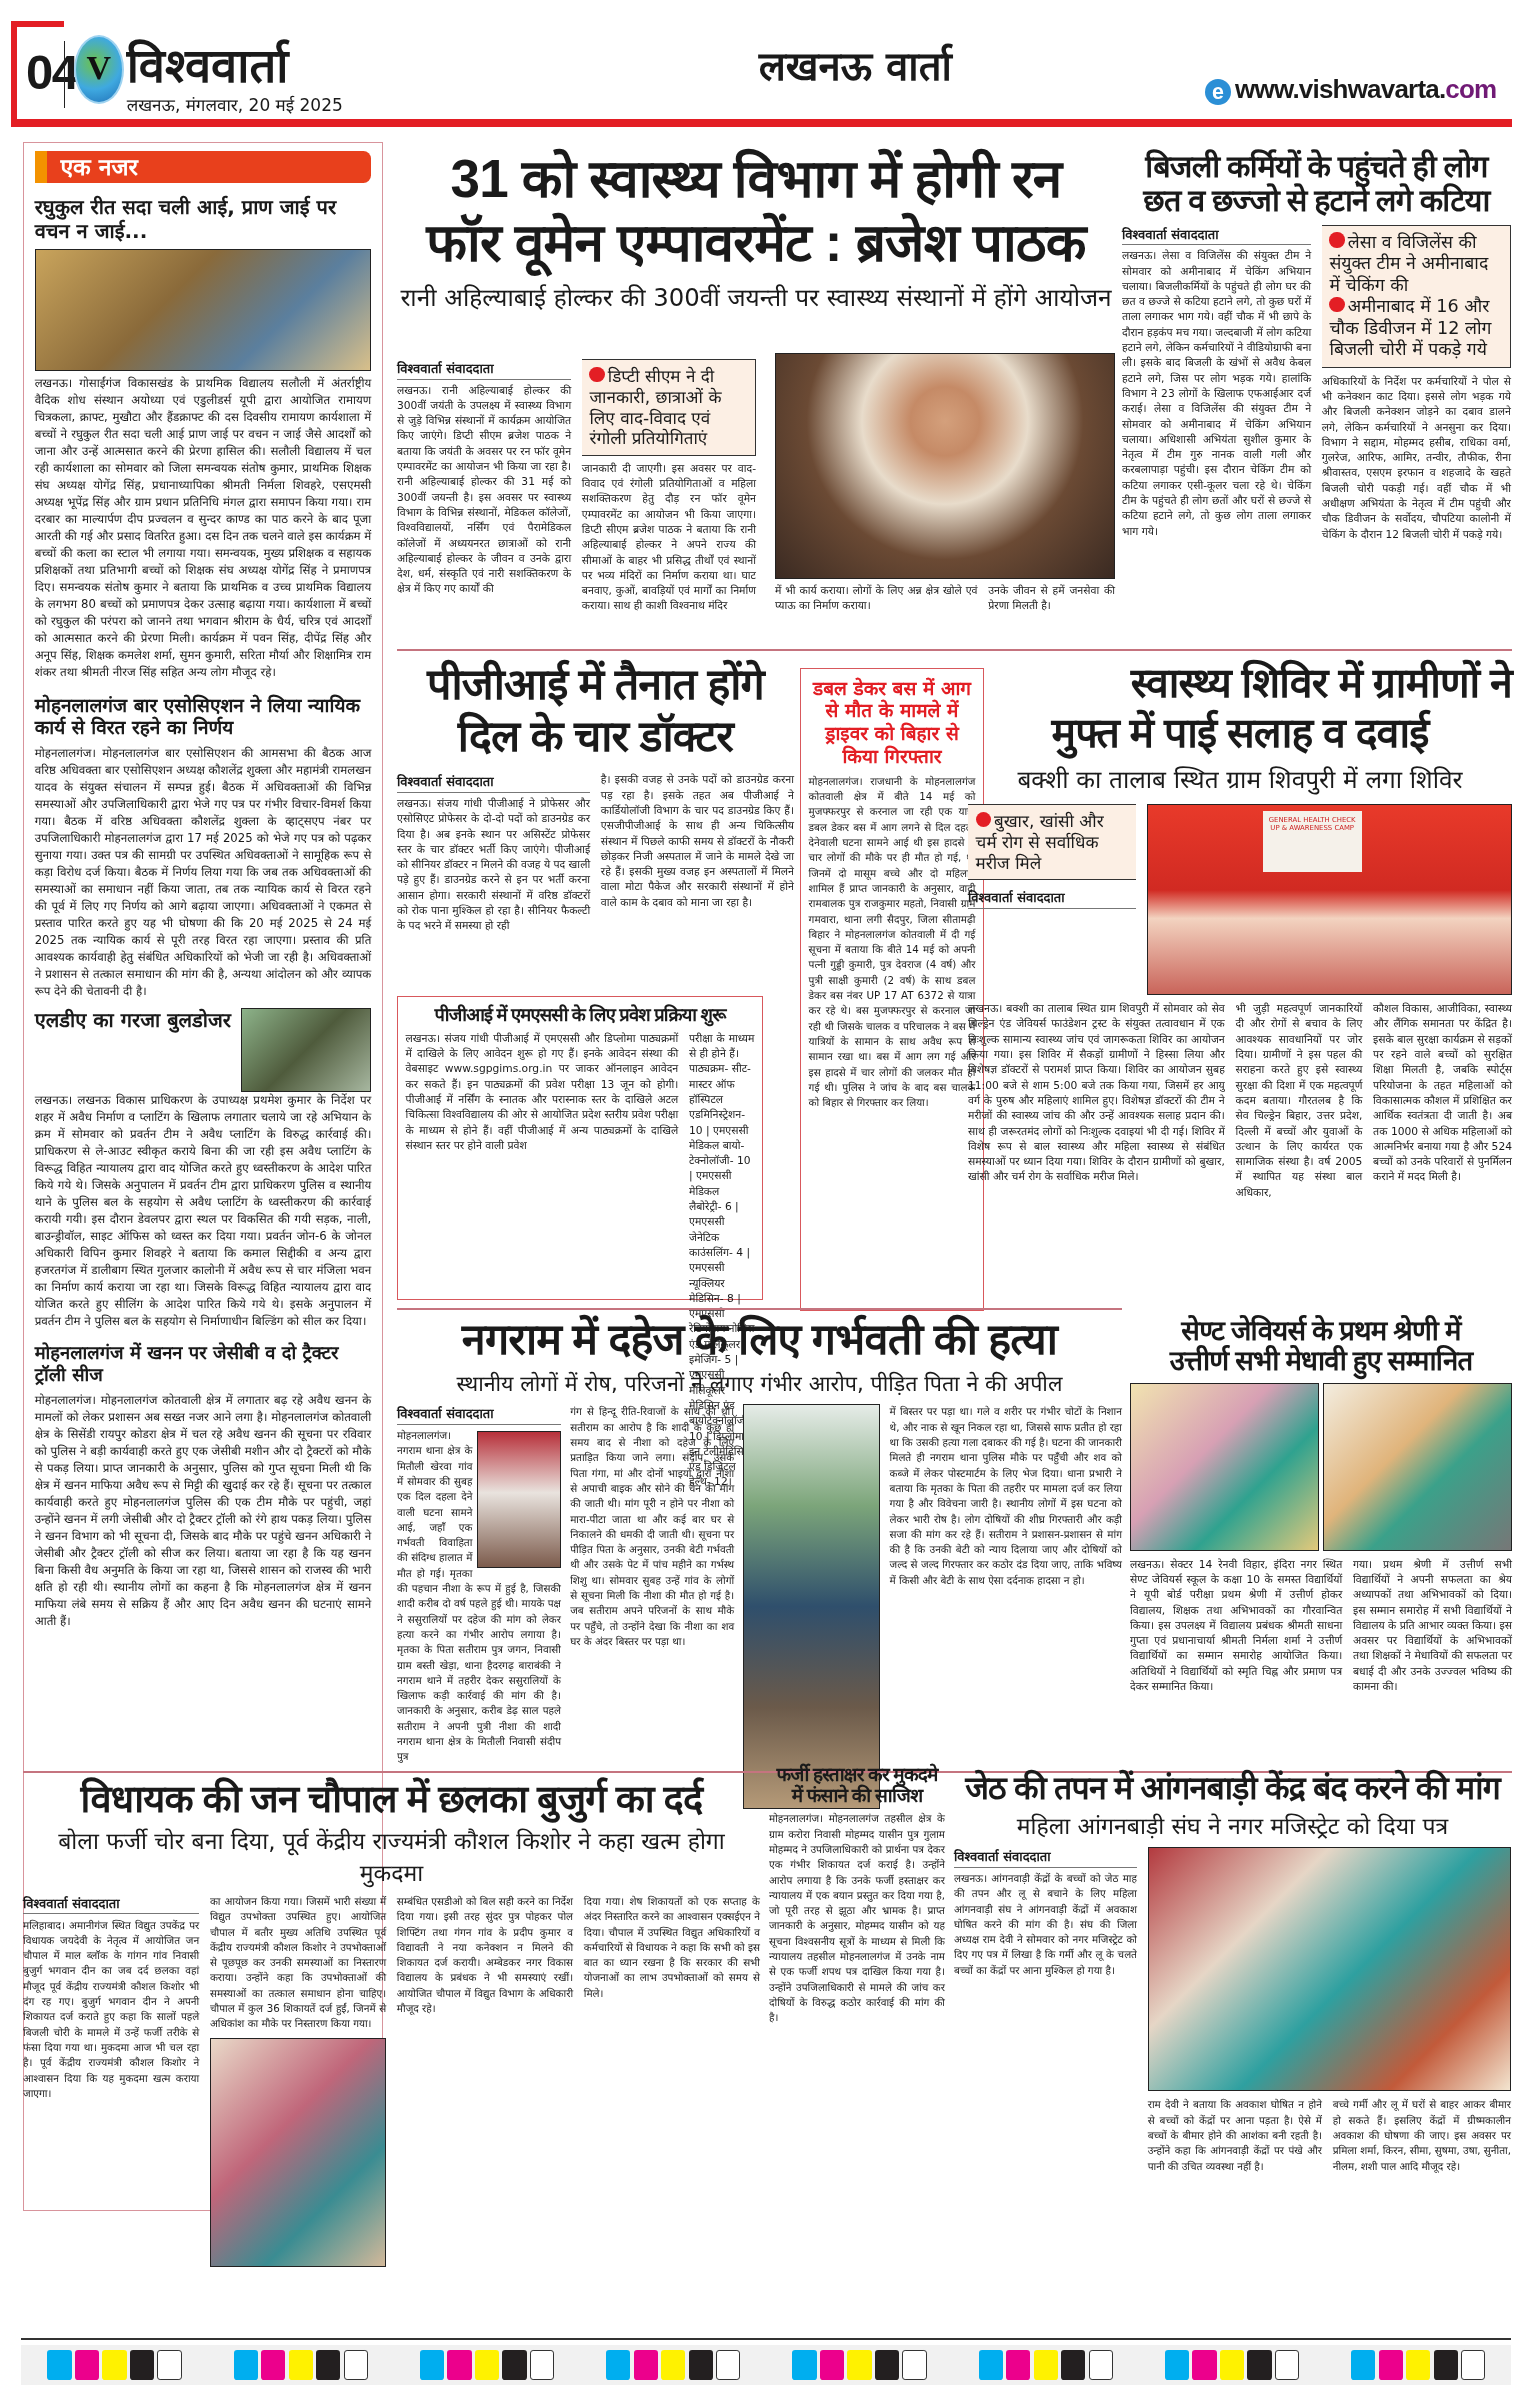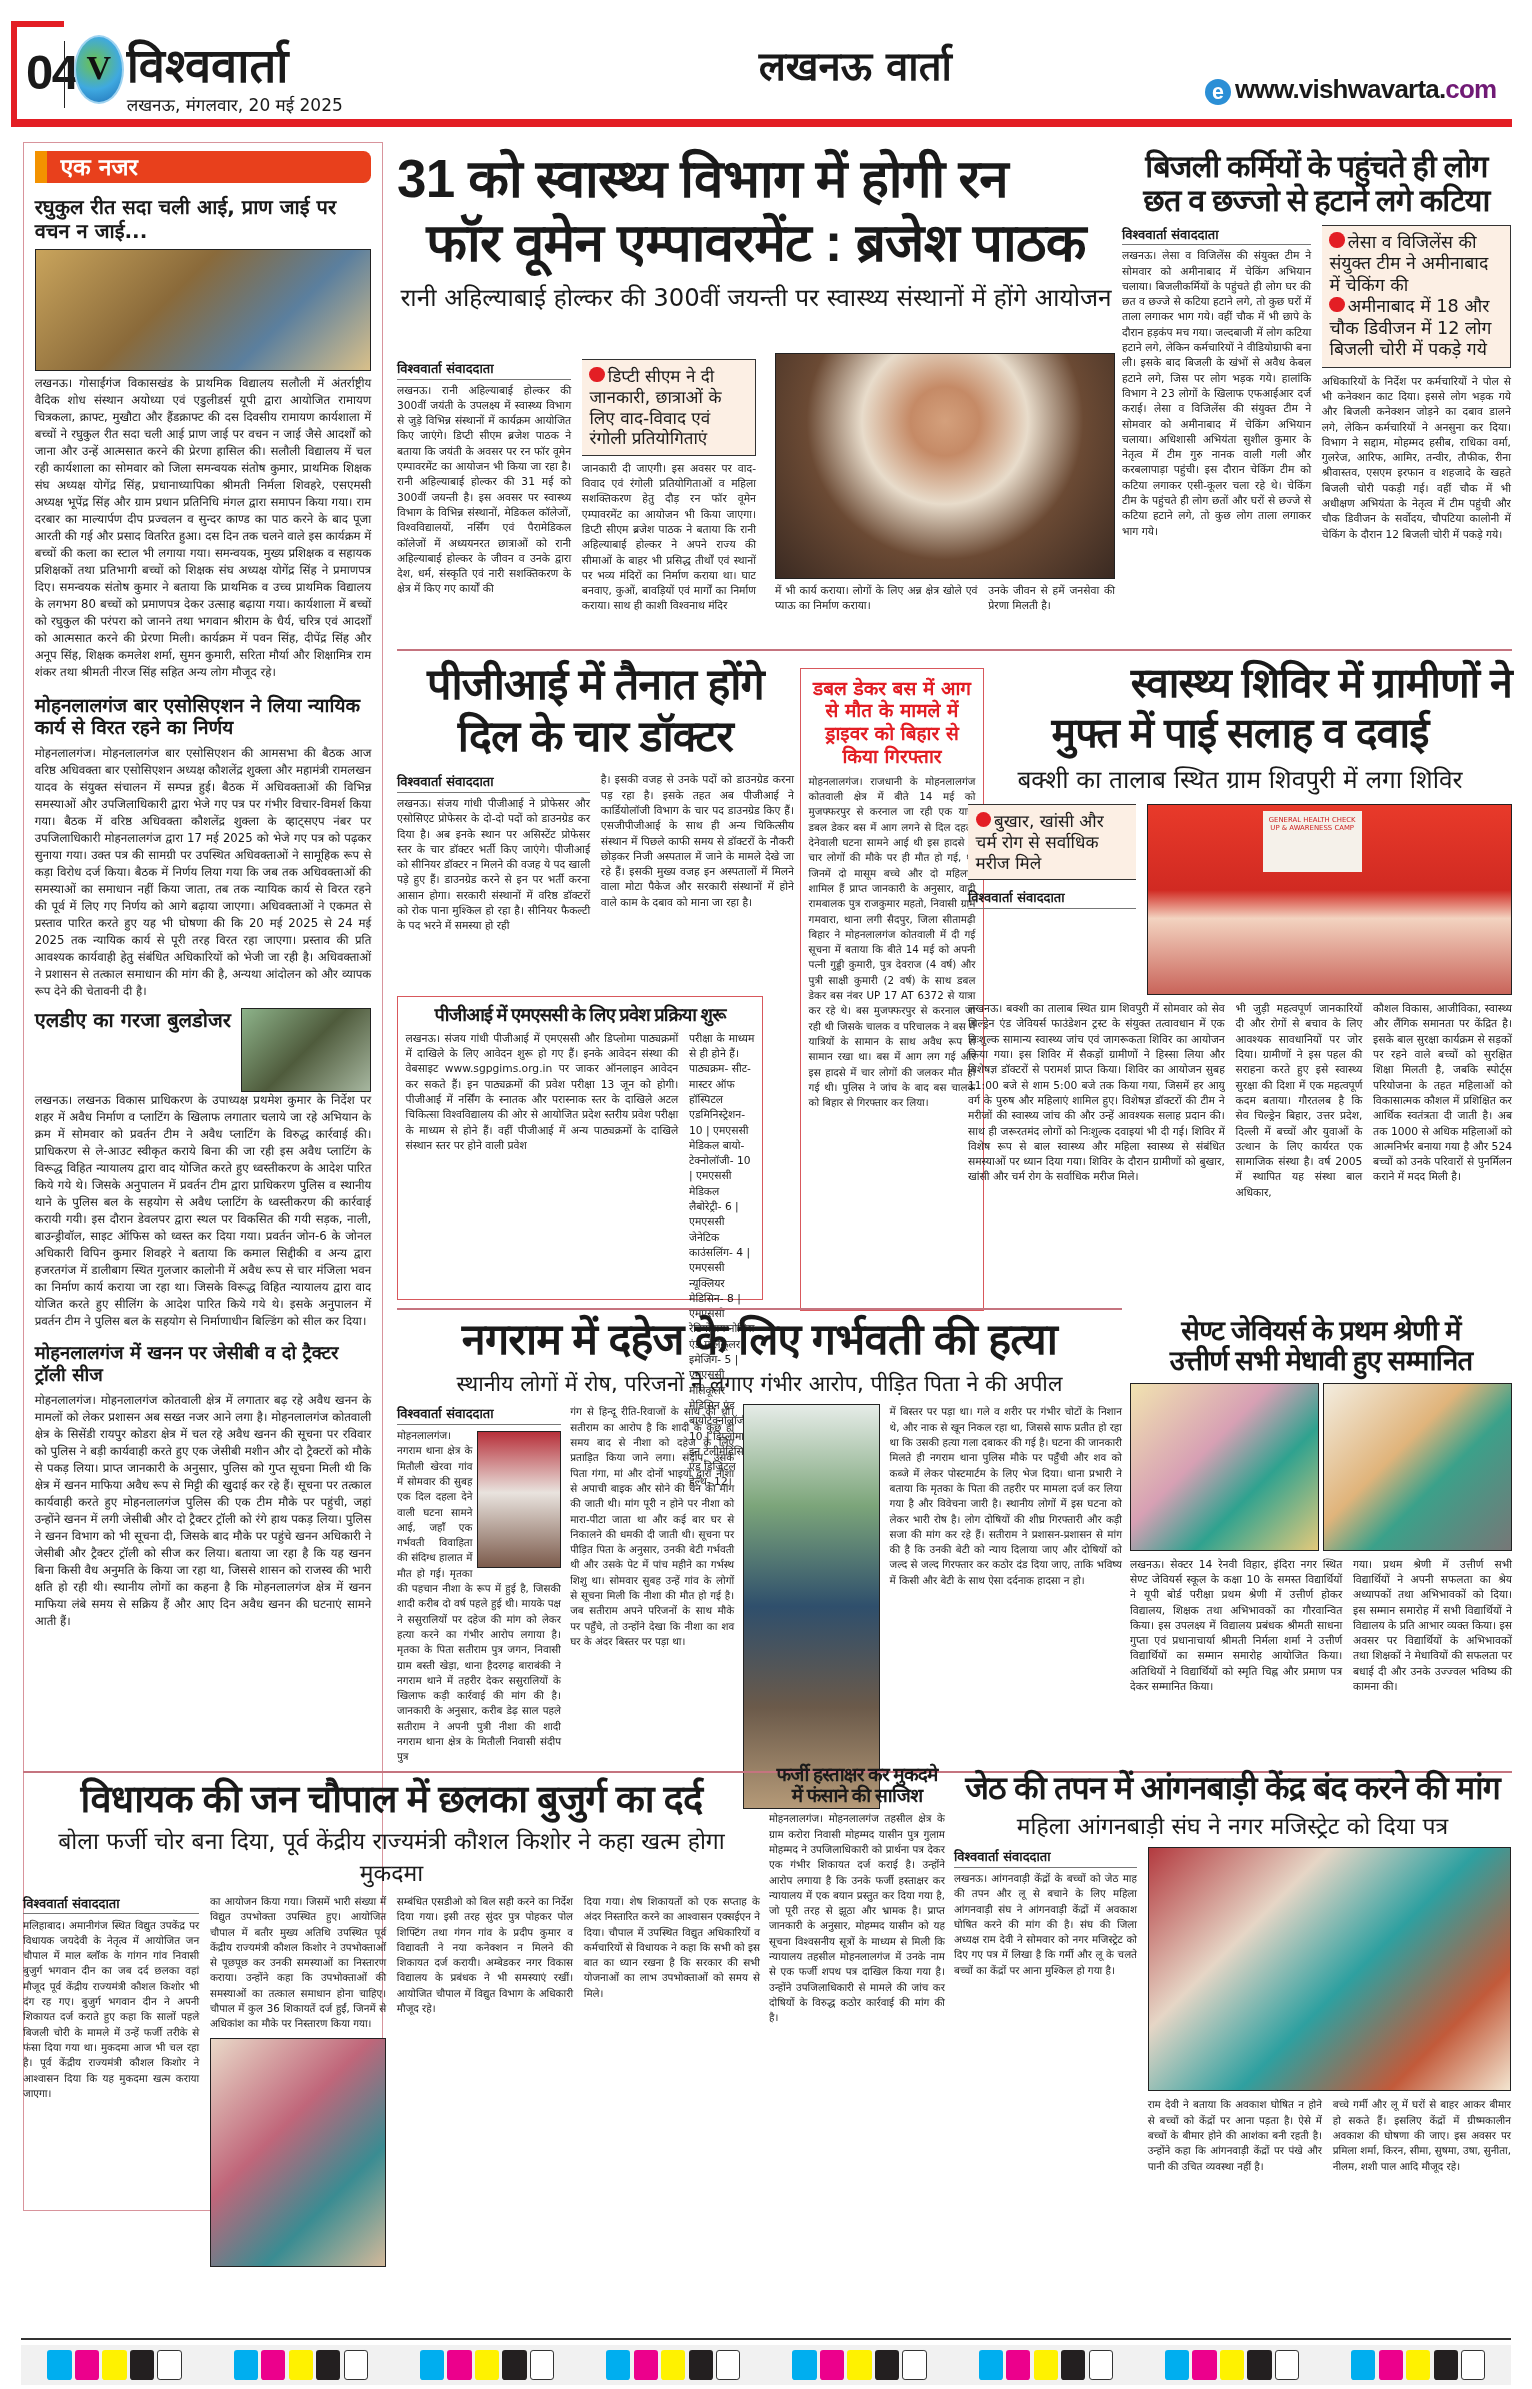--- a/index.html
+++ b/index.html
@@ -64,21 +64,21 @@
   <div style="display:flex;gap:1px;margin-top:7.6px">
     <h2 class="kick" style="font-size:20px;margin:0;flex:1">एलडीए का गरजा बुलडोजर</h2>
     <div class="photo" style="width:130px;height:84px;background:linear-gradient(135deg,#8db38a,#4f5b3c 50%,#a7b7a0)"></div>
   </div>
   <p class="body">लखनऊ। लखनऊ विकास प्राधिकरण के उपाध्यक्ष प्रथमेश कुमार के निर्देश पर शहर में अवैध निर्माण व प्लाटिंग के खिलाफ लगातार चलाये जा रहे अभियान के क्रम में सोमवार को प्रवर्तन टीम ने अवैध प्लाटिंग के विरुद्ध कार्रवाई की। प्राधिकरण से ले-आउट स्वीकृत कराये बिना की जा रही इस अवैध प्लाटिंग के विरूद्ध विहित न्यायालय द्वारा वाद योजित करते हुए ध्वस्तीकरण के आदेश पारित किये गये थे। जिसके अनुपालन में प्रवर्तन टीम द्वारा प्राधिकरण पुलिस व स्थानीय थाने के पुलिस बल के सहयोग से अवैध प्लाटिंग के ध्वस्तीकरण की कार्रवाई करायी गयी। इस दौरान डेवलपर द्वारा स्थल पर विकसित की गयी सड़क, नाली, बाउन्ड्रीवॉल, साइट ऑफिस को ध्वस्त कर दिया गया। प्रवर्तन जोन-6 के जोनल अधिकारी विपिन कुमार शिवहरे ने बताया कि कमाल सिद्दीकी व अन्य द्वारा हजरतगंज में डालीबाग स्थित गुलजार कालोनी में अवैध रूप से चार मंजिला भवन का निर्माण कार्य कराया जा रहा था। जिसके विरूद्ध विहित न्यायालय द्वारा वाद योजित करते हुए सीलिंग के आदेश पारित किये गये थे। इसके अनुपालन में प्रवर्तन टीम ने पुलिस बल के सहयोग से निर्माणाधीन बिल्डिंग को सील कर दिया।</p>
   <h2 class="kick" style="font-size:18.3px">मोहनलालगंज में खनन पर जेसीबी व दो ट्रैक्टर ट्रॉली सीज</h2>
   <p class="body">मोहनलालगंज। मोहनलालगंज कोतवाली क्षेत्र में लगातार बढ़ रहे अवैध खनन के मामलों को लेकर प्रशासन अब सख्त नजर आने लगा है। मोहनलालगंज कोतवाली क्षेत्र के सिसेंडी रायपुर कोडरा क्षेत्र में चल रहे अवैध खनन की सूचना पर रविवार को पुलिस ने बड़ी कार्यवाही करते हुए एक जेसीबी मशीन और दो ट्रैक्टरों को मौके से पकड़ लिया। प्राप्त जानकारी के अनुसार, पुलिस को गुप्त सूचना मिली थी कि क्षेत्र में खनन माफिया अवैध रूप से मिट्टी की खुदाई कर रहे हैं। सूचना पर तत्काल कार्यवाही करते हुए मोहनलालगंज पुलिस की एक टीम मौके पर पहुंची, जहां उन्होंने खनन में लगी जेसीबी और दो ट्रैक्टर ट्रॉली को रंगे हाथ पकड़ लिया। पुलिस ने खनन विभाग को भी सूचना दी, जिसके बाद मौके पर पहुंचे खनन अधिकारी ने जेसीबी और ट्रैक्टर ट्रॉली को सीज कर लिया। बताया जा रहा है कि यह खनन बिना किसी वैध अनुमति के किया जा रहा था, जिससे शासन को राजस्व की भारी क्षति हो रही थी। स्थानीय लोगों का कहना है कि मोहनलालगंज क्षेत्र में खनन माफिया लंबे समय से सक्रिय हैं और आए दिन अवैध खनन की घटनाएं सामने आती हैं।</p>
 </div>
 
 <div class="abs" style="left:397px;top:150px;width:718px">
-  <div class="hl-lg" style="font-size:53px;text-align:left">31 को स्वास्थ्य विभाग में होगी रन</div>
+  <div class="hl-lg" style="font-size:53px;text-align:center">31 को स्वास्थ्य विभाग में होगी रन</div>
   <div class="hl-lg" style="font-size:53px;text-align:center;margin-top:6.1px">फॉर वूमेन एम्पावरमेंट : ब्रजेश पाठक</div>
   <div style="font-size:24.4px;text-align:center;margin-top:7.6px">रानी अहिल्याबाई होल्कर की 300वीं जयन्ती पर स्वास्थ्य संस्थानों में होंगे आयोजन</div>
 </div>
 <div class="abs" style="left:397px;top:359px;width:359px">
   <div class="cols">
     <div style="max-width:176px">
       <div class="byline">विश्ववार्ता संवाददाता</div>
       <p class="body" style="font-size:10.7px;line-height:15.3px">लखनऊ। रानी अहिल्याबाई होल्कर की 300वीं जयंती के उपलक्ष्य में स्वास्थ्य विभाग से जुड़े विभिन्न संस्थानों में कार्यक्रम आयोजित किए जाएंगे। डिप्टी सीएम ब्रजेश पाठक ने बताया कि जयंती के अवसर पर रन फॉर वूमेन एम्पावरमेंट का आयोजन भी किया जा रहा है। रानी अहिल्याबाई होल्कर की 31 मई को 300वीं जयन्ती है। इस अवसर पर स्वास्थ्य विभाग के विभिन्न संस्थानों, मेडिकल कॉलेजों, विश्वविद्यालयों, नर्सिंग एवं पैरामेडिकल कॉलेजों में अध्ययनरत छात्राओं को रानी अहिल्याबाई होल्कर के जीवन व उनके द्वारा देश, धर्म, संस्कृति एवं नारी सशक्तिकरण के क्षेत्र में किए गए कार्यों की</p>
     </div>
     <div style="max-width:176px">
@@ -97,21 +97,21 @@
   <div class="hl-lg" style="font-size:30.5px;text-align:center">बिजली कर्मियों के पहुंचते ही लोग</div>
   <div class="hl-lg" style="font-size:30.5px;text-align:center">छत व छज्जो से हटाने लगे कटिया</div>
   <div class="cols" style="margin-top:7.6px">
     <div>
       <div class="byline">विश्ववार्ता संवाददाता</div>
       <p class="body" style="font-size:10.7px;line-height:15.3px">लखनऊ। लेसा व विजिलेंस की संयुक्त टीम ने सोमवार को अमीनाबाद में चेकिंग अभियान चलाया। बिजलीकर्मियों के पहुंचते ही लोग घर की छत व छज्जे से कटिया हटाने लगे, तो कुछ घरों में ताला लगाकर भाग गये। वहीं चौक में भी छापे के दौरान हड़कंप मच गया। जल्दबाजी में लोग कटिया हटाने लगे, लेकिन कर्मचारियों ने वीडियोग्राफी बना ली। इसके बाद बिजली के खंभों से अवैध केबल हटाने लगे, जिस पर लोग भड़क गये। हालांकि विभाग ने 23 लोगों के खिलाफ एफआईआर दर्ज कराई। लेसा व विजिलेंस की संयुक्त टीम ने सोमवार को अमीनाबाद में चेकिंग अभियान चलाया। अधिशासी अभियंता सुशील कुमार के नेतृत्व में टीम गुरु नानक वाली गली और करबलापाड़ा पहुंची। इस दौरान चेकिंग टीम को कटिया लगाकर एसी-कूलर चला रहे थे। चेकिंग टीम के पहुंचते ही लोग छतों और घरों से छज्जे से कटिया हटाने लगे, तो कुछ लोग ताला लगाकर भाग गये।</p>
     </div>
     <div>
       <div class="bullet-box" style="font-size:17.6px">
         <div><span class="dot"></span><span>लेसा व विजिलेंस की संयुक्त टीम ने अमीनाबाद में चेकिंग की</span></div>
-        <div><span class="dot"></span><span>अमीनाबाद में 18 और चौक डिवीजन में 12 लोग बिजली चोरी में पकड़े गये</span></div>
+        <div><span class="dot"></span><span>अमीनाबाद में 16 और चौक डिवीजन में 12 लोग बिजली चोरी में पकड़े गये</span></div>
       </div>
       <p class="body" style="font-size:10.7px;line-height:15.3px;margin-top:6.1px">अधिकारियों के निर्देश पर कर्मचारियों ने पोल से भी कनेक्शन काट दिया। इससे लोग भड़क गये और बिजली कनेक्शन जोड़ने का दबाव डालने लगे, लेकिन कर्मचारियों ने अनसुना कर दिया। विभाग ने सद्दाम, मोहम्मद हसीब, राधिका वर्मा, गुलरेज, आरिफ, आमिर, तन्वीर, तौफीक, रीना श्रीवास्तव, एसएम इरफान व शहजादे के खहते बिजली चोरी पकड़ी गई। वहीं चौक में भी अधीक्षण अभियंता के नेतृत्व में टीम पहुंची और चौक डिवीजन के सर्वोदय, चौपटिया कालोनी में चेकिंग के दौरान 12 बिजली चोरी में पकड़े गये।</p>
     </div>
   </div>
 </div>
 
 <div class="sep" style="left:397px;top:649px;width:1115px"></div>
 
 <div class="abs" style="left:397px;top:661px;width:397px">
   <div class="hl-lg" style="font-size:43px;text-align:center">पीजीआई में तैनात होंगे</div>

